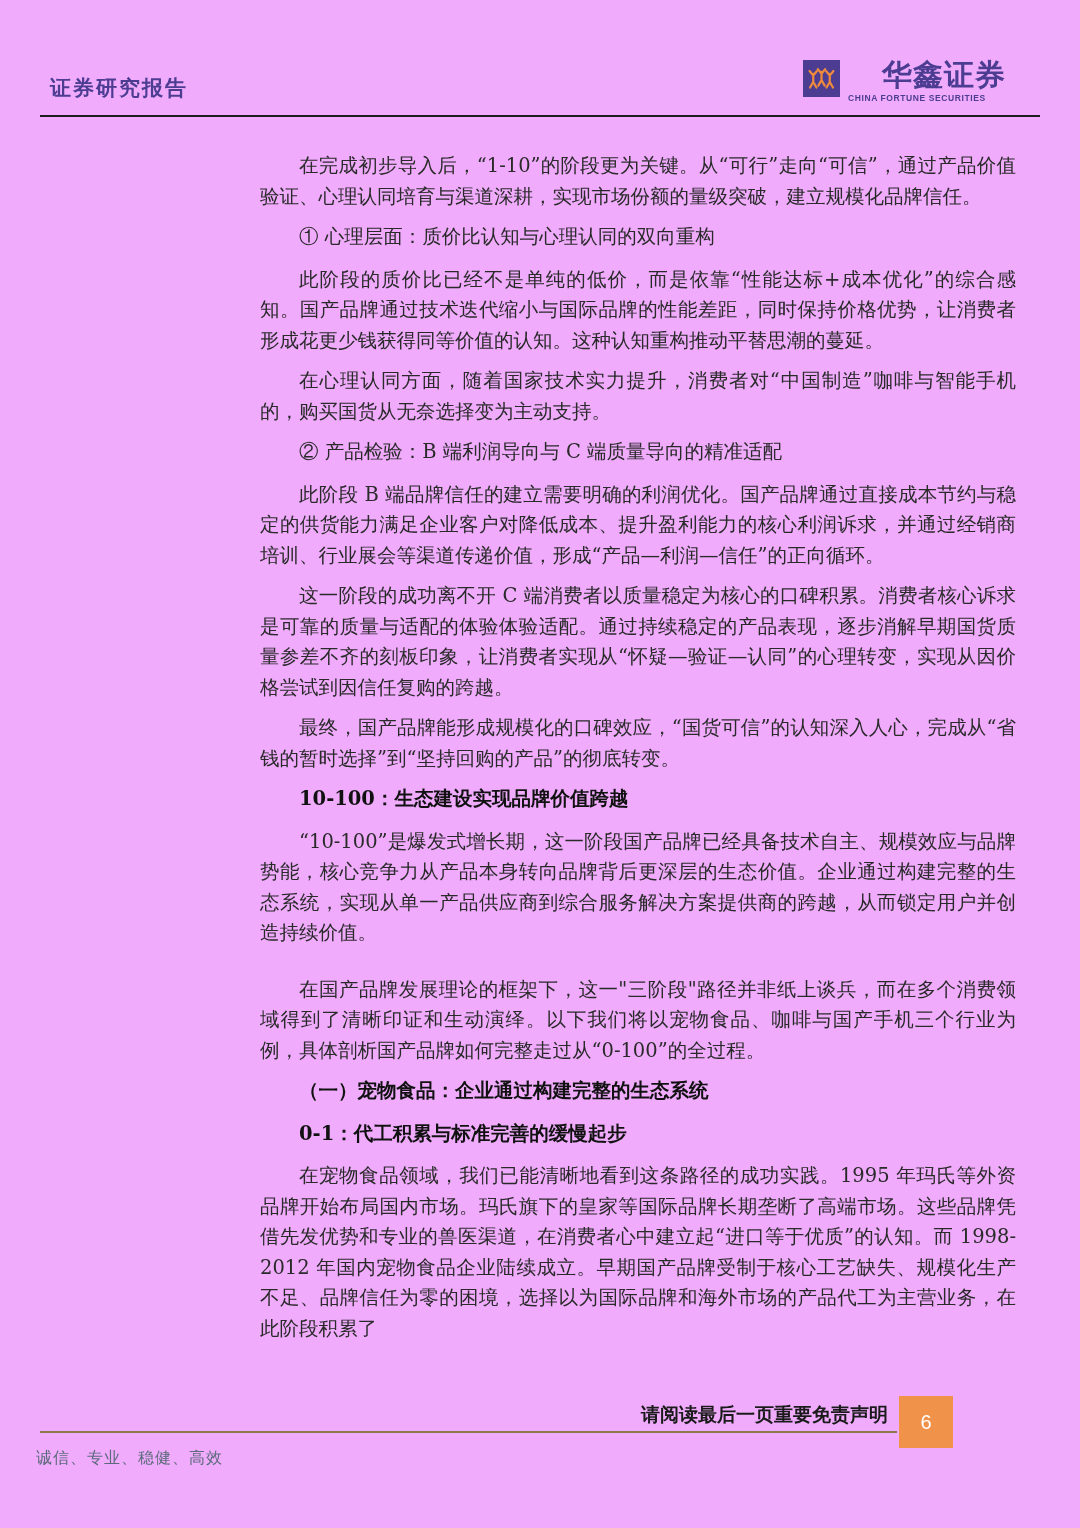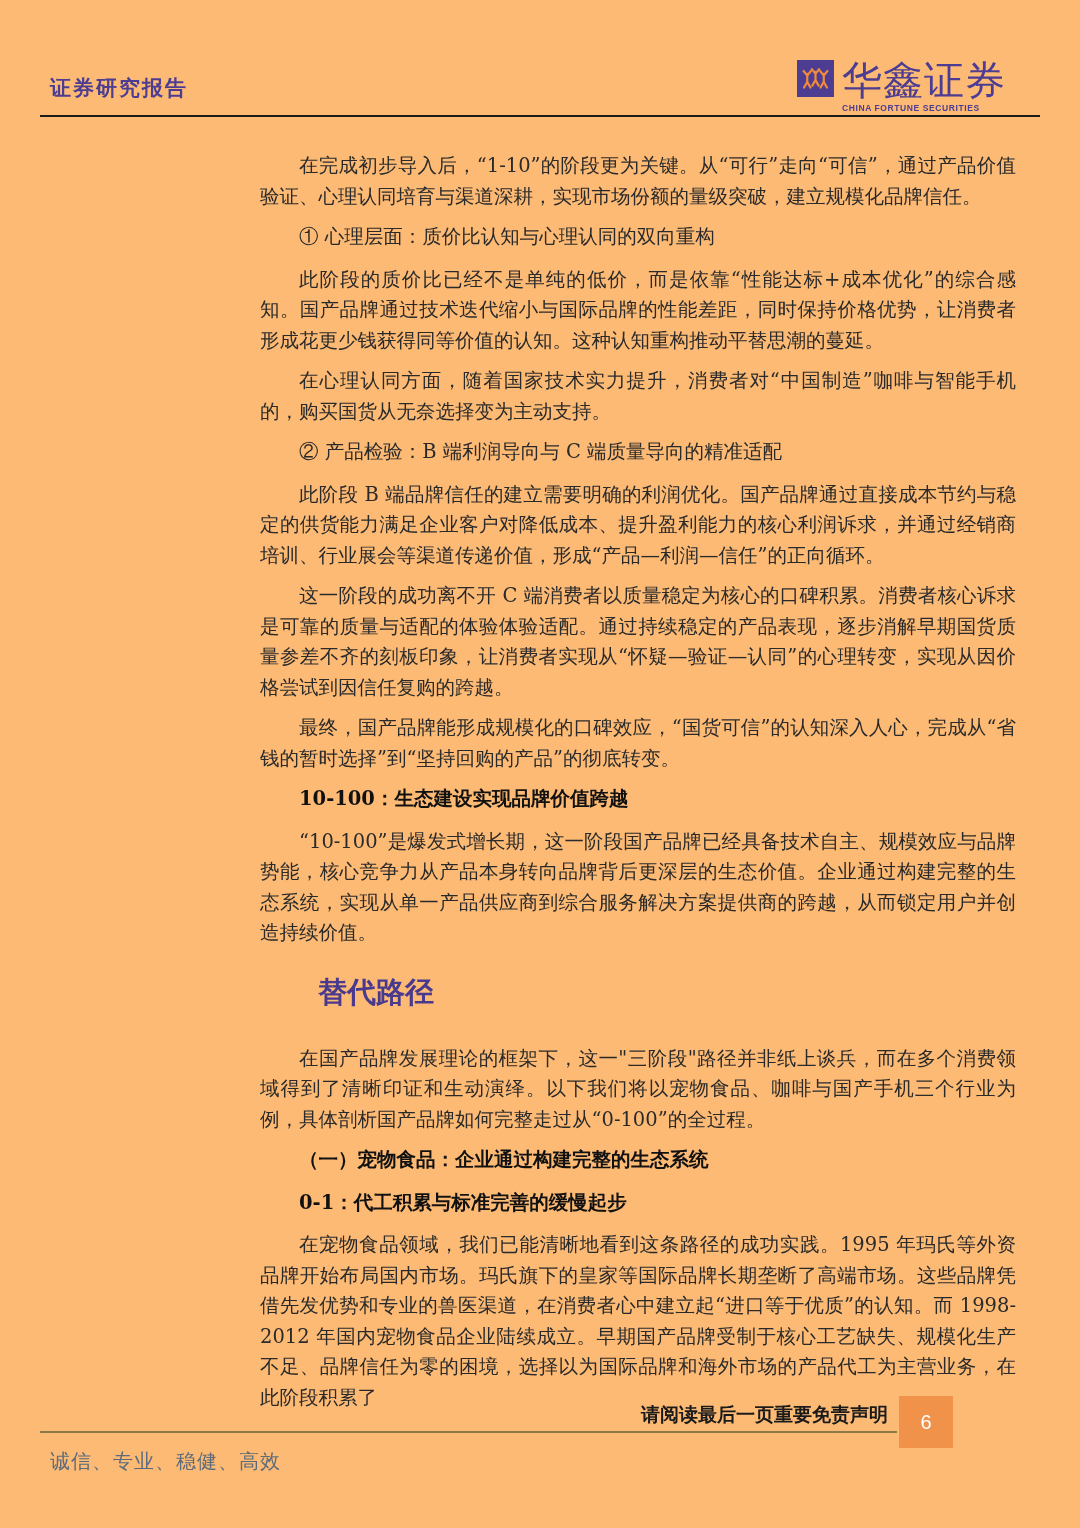--- a/index.html
+++ b/index.html
@@ -1,19 +1,19 @@
 <!DOCTYPE html>
 <html><head>
 <meta charset="utf-8">
 <style>
   html,body{margin:0;padding:0;background:#ffffff;}
   .page{
     position:relative;
     width:1080px;height:1528px;
-    background:#fdba74;
+    background:#f0abfc;
     overflow:hidden;
     font-family:"DejaVu Serif","Liberation Serif",serif;
   }
 
   
   .hdr-title{
     position:absolute;left:50px;top:74px;
     font-size:21px;font-weight:bold;color:#4c3d92;
     letter-spacing:2px;
   }
@@ -24,23 +24,24 @@
   .brand{
     position:absolute;right:74px;top:60px;
     display:flex;align-items:flex-start;gap:8px;
   }
   .brand-mark{
     width:37px;height:37px;background:#4c3d92;flex:0 0 auto;
     display:flex;align-items:center;justify-content:center;
   }
   .brand-text{display:flex;flex-direction:column;line-height:1;}
   .brand-cn{
-    font-size:40px;font-weight:normal;color:#4c3d92;
+    font-size:30px;font-weight:bold;color:#4c3d92;
     font-family:"DejaVu Serif","Liberation Serif",serif;
     letter-spacing:1px;
+    margin-left:34px;
   }
   .brand-en{
     margin-top:4px;font-size:8.5px;color:#4c3d92;letter-spacing:0.6px;
     font-family:"Liberation Sans","DejaVu Sans",sans-serif;font-weight:bold;
   }
 
   
   .content{
     position:absolute;left:260px;top:132px;width:756px;
     color:#2a2a2a;
@@ -69,22 +70,22 @@
     position:absolute;left:899px;top:1396px;width:54px;height:52px;
     background:#f0924a;color:#ffffff;
     display:flex;align-items:center;justify-content:center;
     font-size:20px;font-family:"Liberation Sans","DejaVu Sans",sans-serif;
   }
   .f-rule{
     position:absolute;left:40px;top:1431px;width:857px;height:2px;
     background:#8a7b4b;
   }
   .f-motto{
-    position:absolute;left:50px;top:1448px;
-    font-size:20px;color:#5c6b7b;letter-spacing:1px;
+    position:absolute;left:36px;top:1448px;
+    font-size:16px;color:#5c6b7b;letter-spacing:1px;
   }
 </style>
 </head>
 <body>
 
 <div class="page">
 
   <div class="hdr-title">证券研究报告</div>
 
   <div class="brand">
@@ -112,21 +113,20 @@
       <p class="body-p item">① 心理层面：质价比认知与心理认同的双向重构</p>
       <p class="body-p">此阶段的质价比已经不是单纯的低价，而是依靠“性能达标+成本优化”的综合感知。国产品牌通过技术迭代缩小与国际品牌的性能差距，同时保持价格优势，让消费者形成花更少钱获得同等价值的认知。这种认知重构推动平替思潮的蔓延。</p>
       <p class="body-p">在心理认同方面，随着国家技术实力提升，消费者对“中国制造”咖啡与智能手机的，购买国货从无奈选择变为主动支持。</p>
       <p class="body-p item">② 产品检验：B 端利润导向与 C 端质量导向的精准适配</p>
       <p class="body-p">此阶段 B 端品牌信任的建立需要明确的利润优化。国产品牌通过直接成本节约与稳定的供货能力满足企业客户对降低成本、提升盈利能力的核心利润诉求，并通过经销商培训、行业展会等渠道传递价值，形成“产品—利润—信任”的正向循环。</p>
       <p class="body-p">这一阶段的成功离不开 C 端消费者以质量稳定为核心的口碑积累。消费者核心诉求是可靠的质量与适配的体验体验适配。通过持续稳定的产品表现，逐步消解早期国货质量参差不齐的刻板印象，让消费者实现从“怀疑—验证—认同”的心理转变，实现从因价格尝试到因信任复购的跨越。</p>
       <p class="body-p">最终，国产品牌能形成规模化的口碑效应，“国货可信”的认知深入人心，完成从“省钱的暂时选择”到“坚持回购的产品”的彻底转变。</p>
       <p class="h3">10-100：生态建设实现品牌价值跨越</p>
       <p class="body-p">“10-100”是爆发式增长期，这一阶段国产品牌已经具备技术自主、规模效应与品牌势能，核心竞争力从产品本身转向品牌背后更深层的生态价值。企业通过构建完整的生态系统，实现从单一产品供应商到综合服务解决方案提供商的跨越，从而锁定用户并创造持续价值。</p>
       <div class="sec-h2">
-        <div class="sec-h2-l2">替代路径</div>
       </div>
       <p class="body-p">在国产品牌发展理论的框架下，这一"三阶段"路径并非纸上谈兵，而在多个消费领域得到了清晰印证和生动演绎。以下我们将以宠物食品、咖啡与国产手机三个行业为例，具体剖析国产品牌如何完整走过从“0-100”的全过程。</p>
       <p class="h3">（一）宠物食品：企业通过构建完整的生态系统</p>
       <p class="h3">0-1：代工积累与标准完善的缓慢起步</p>
       <p class="body-p">在宠物食品领域，我们已能清晰地看到这条路径的成功实践。1995 年玛氏等外资品牌开始布局国内市场。玛氏旗下的皇家等国际品牌长期垄断了高端市场。这些品牌凭借先发优势和专业的兽医渠道，在消费者心中建立起“进口等于优质”的认知。而 1998-2012 年国内宠物食品企业陆续成立。早期国产品牌受制于核心工艺缺失、规模化生产不足、品牌信任为零的困境，选择以为国际品牌和海外市场的产品代工为主营业务，在此阶段积累了</p>
     </div>
 
   <div class="f-disc">请阅读最后一页重要免责声明</div>
   <div class="f-page">6</div>
   <div class="f-rule"></div>

